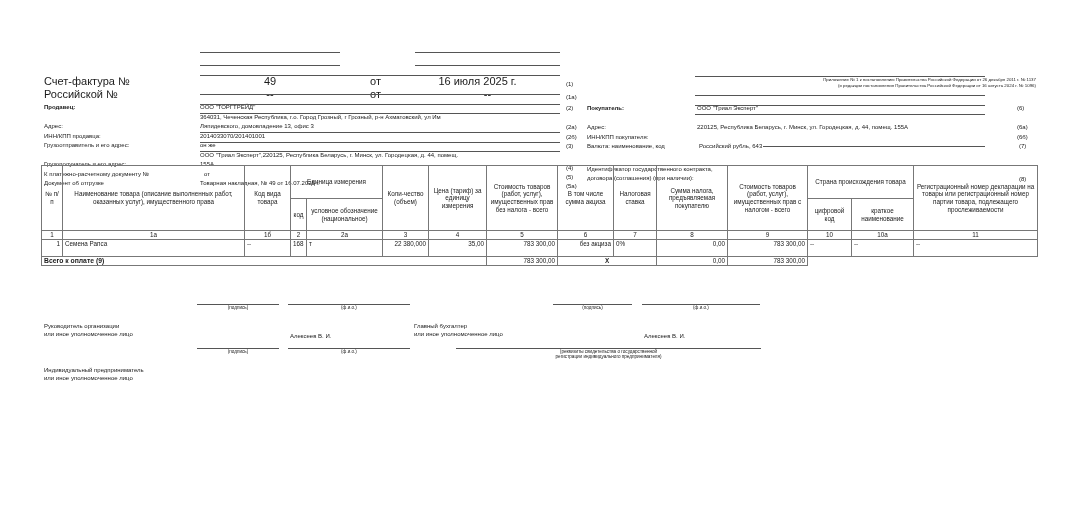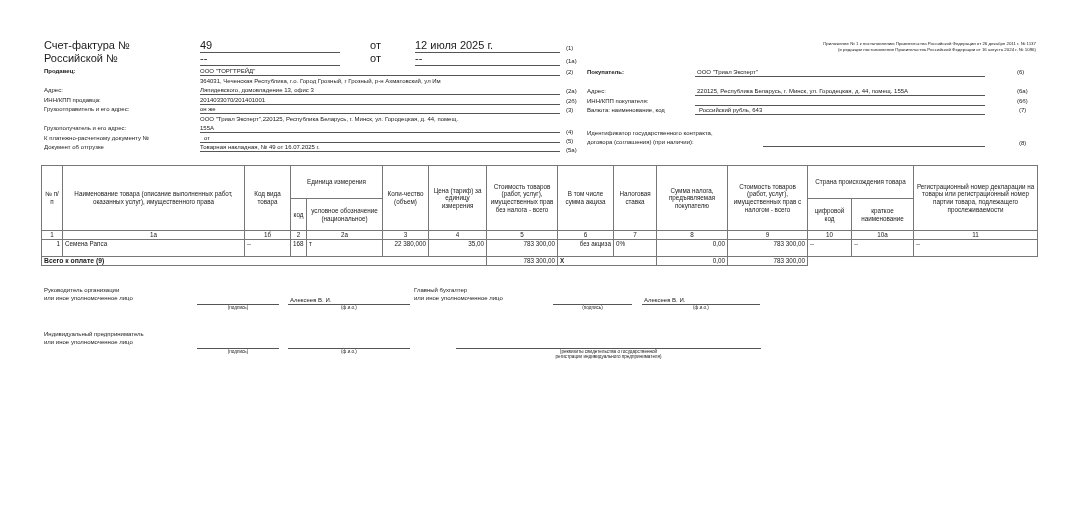--- a/index.html
+++ b/index.html
@@ -1,24 +1,24 @@
 <!DOCTYPE html>
 <html><head>
 <meta charset="utf-8">
 <style>
   html, body { margin: 0; padding: 0; background: #ffffff; }
   body { width: 1080px; height: 510px; position: relative; overflow: hidden;
          font-family: "Liberation Sans", sans-serif; color: #1a1a1a; }
-  .abs { position: absolute; white-space: nowrap; }
+  .abs { position: absolute; white-space: nowrap; margin-top: 36px; }
   .t6 { font-size: 6px; line-height: 8px; }
   .t4 { font-size: 4.4px; line-height: 5.5px; }
   .t11 { font-size: 11px; line-height: 12px; }
   .b { font-weight: bold; }
   .line { position: absolute; height: 0; border-top: 1px solid #555; }
-  .ctr { }
+  .ctr { text-align: center; }
   .rt { text-align: right; }
 
   table.inv { position: absolute; left: 41px; top: 165px; border-collapse: collapse;
               table-layout: fixed; width: 996px; }
   table.inv td { border: 1px solid #777; font-size: 6.3px; line-height: 7.6px;
                  padding: 0 2px; vertical-align: middle; overflow: hidden; }
   table.inv td.h { text-align: center; }
   table.inv tr.num td { text-align: center; height: 8px; }
   table.inv tr.data td { vertical-align: top; height: 16px; }
   table.inv tr.total td { height: 8px; }
@@ -27,21 +27,21 @@
 </head>
 <body>
 
 <div class="abs t4 rt" style="right:44px; top:41px;">Приложение № 1 к постановлению Правительства Российской Федерации от 26 декабря 2011 г. № 1137</div>
 <div class="abs t4 rt" style="right:44px; top:47px;">(в редакции постановления Правительства Российской Федерации от 16 августа 2024 г. № 1096)</div>
 
 <div class="abs t11" style="left:44px; top:39px;">Счет-фактура №</div>
 <div class="abs t11 ctr" style="left:200px; width:140px; top:39px;">49</div>
 <div class="line" style="left:200px; width:140px; top:52px;"></div>
 <div class="abs t11" style="left:370px; top:39px;">от</div>
-<div class="abs t11 ctr" style="left:415px; width:125px; top:39px;">12 июля 2025 г.</div>
+<div class="abs t11 ctr" style="left:415px; width:125px; top:39px;">16 июля 2025 г.</div>
 <div class="line" style="left:415px; width:145px; top:52px;"></div>
 <div class="abs t6" style="left:566px; top:44px;">(1)</div>
 
 <div class="abs t11" style="left:44px; top:52px;">Российской №</div>
 <div class="abs t11 ctr" style="left:200px; width:140px; top:52px;">--</div>
 <div class="line" style="left:200px; width:140px; top:65px;"></div>
 <div class="abs t11" style="left:370px; top:52px;">от</div>
 <div class="abs t11 ctr" style="left:415px; width:145px; top:52px;">--</div>
 <div class="line" style="left:415px; width:145px; top:65px;"></div>
 <div class="abs t6" style="left:566px; top:57px;">(1а)</div>

